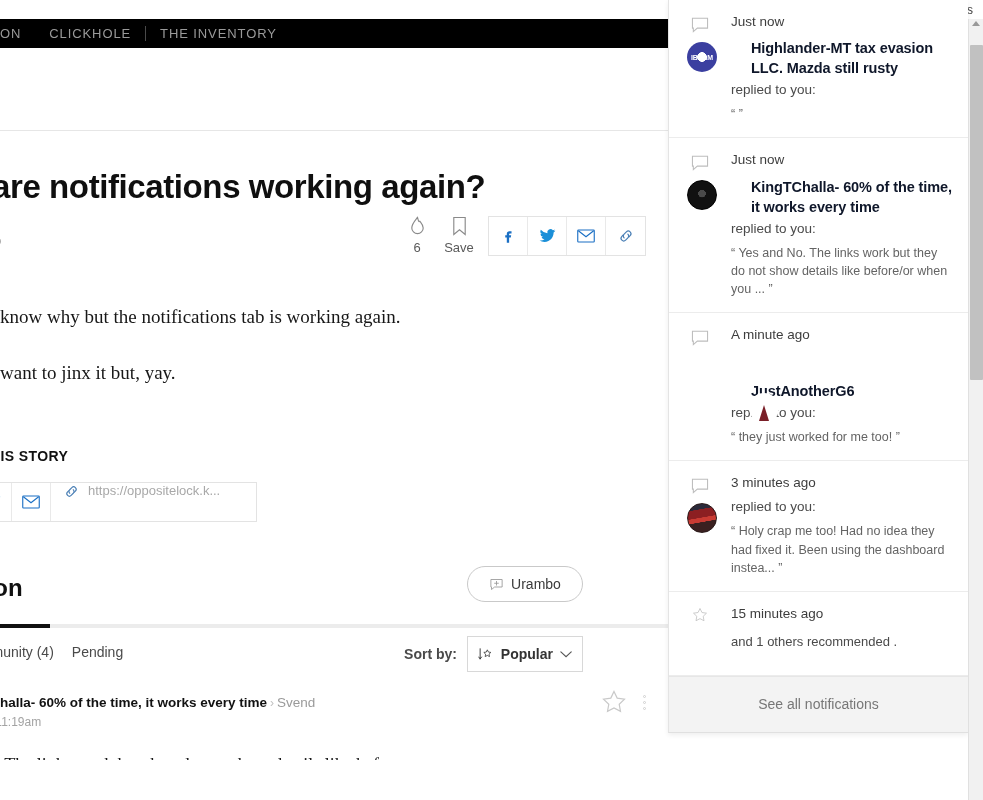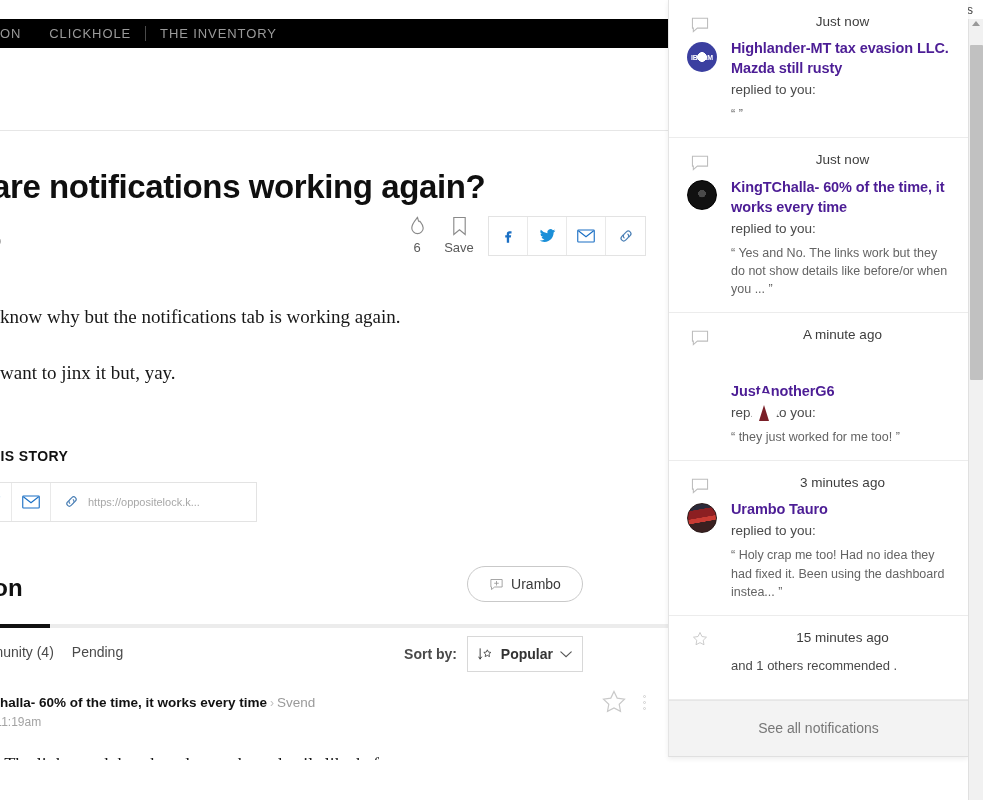--- a/index.html
+++ b/index.html
@@ -244,24 +244,24 @@
   }
   .sts-btn {
     width: 39px; height: 38px;
     display: flex; align-items: center; justify-content: center;
     border-right: 1px solid #e9e9e9;
     flex: none;
   }
   .sts-url {
     flex: 1;
     display: flex;
-    align-items: center;
+    align-items: flex-start;
     gap: 8px;
     padding-left: 12px;
-    font-size: 11px;
+    font-size: 13px;
     color: #a8a8a8;
     white-space: nowrap;
     overflow: hidden;
   }
 
   
   .discussion {
     position: absolute;
     top: 516px; left: 0;
     width: 668px;
@@ -415,21 +415,20 @@
   .n-ico {
     position: absolute;
     left: 22px; top: 17px;
     width: 18px; height: 16px;
   }
   .n-time {
     font-size: 13.5px;
     color: #3d3d3d;
     line-height: 1.2;
     margin-bottom: 8px;
-    text-align: center;
   }
   .n-avatar {
     position: absolute;
     left: 18px; top: 42px;
     width: 30px; height: 30px;
     border-radius: 50%;
     overflow: hidden;
   }
   .av-ibbam {
     background: radial-gradient(circle at 50% 50%, #ffffff 0 22%, #3b3fa0 23% 100%);
@@ -455,24 +454,25 @@
     border-right: 5px solid transparent;
     border-bottom: 16px solid #7a1f28;
   }
   .av-tauro {
     background: linear-gradient(170deg, #2a2a3a 0 22%, #8c1f22 23% 48%, #c93b33 49% 62%, #3a2020 63% 100%);
     border: 1px solid #2a1a1a;
   }
   .n-name {
     font-size: 14.5px;
     font-weight: 700;
-    color: #4c1d95;
+    color: #0f172a;
     line-height: 1.38;
     letter-spacing: -0.1px;
     word-wrap: break-word;
+    margin-left: 20px;
   }
   .n-verb {
     font-size: 13.5px;
     color: #4a4a4a;
     margin-top: 4px;
   }
   .n-quote {
     font-size: 12.5px;
     color: #646464;
     line-height: 1.45;
@@ -714,21 +714,20 @@
       <div class="n-verb">replied to you:</div>
       <div class="n-quote">“ they just worked for me too!  ”</div>
     </div>
 
     <div class="notif-item">
       <svg class="n-ico" viewBox="0 0 20 18">
         <path d="M1.5 1.5h17v11H7l-4.5 4v-4H1.5z" fill="none" stroke="#bdbdbd" stroke-width="1.2"></path>
       </svg>
       <div class="n-time">3 minutes ago</div>
       <div class="n-avatar av-tauro"></div>
-      <div class="n-name">Urambo Tauro</div>
       <div class="n-verb">replied to you:</div>
       <div class="n-quote">“ Holy crap me too! Had no idea they had fixed it. Been using the dashboard instea... ”</div>
     </div>
 
     <div class="notif-item" style="padding-bottom:26px;">
       <svg class="n-ico" viewBox="0 0 22 22" style="top:15px;">
         <path d="M11 2l2.7 5.6 6.2.9-4.5 4.3 1.1 6.1-5.5-2.9-5.5 2.9 1.1-6.1L2.1 8.5l6.2-.9z" fill="none" stroke="#c4c4c4" stroke-width="1.2"></path>
       </svg>
       <div class="n-time">15 minutes ago</div>
       <div class="n-plain">and 1 others recommended .</div>

